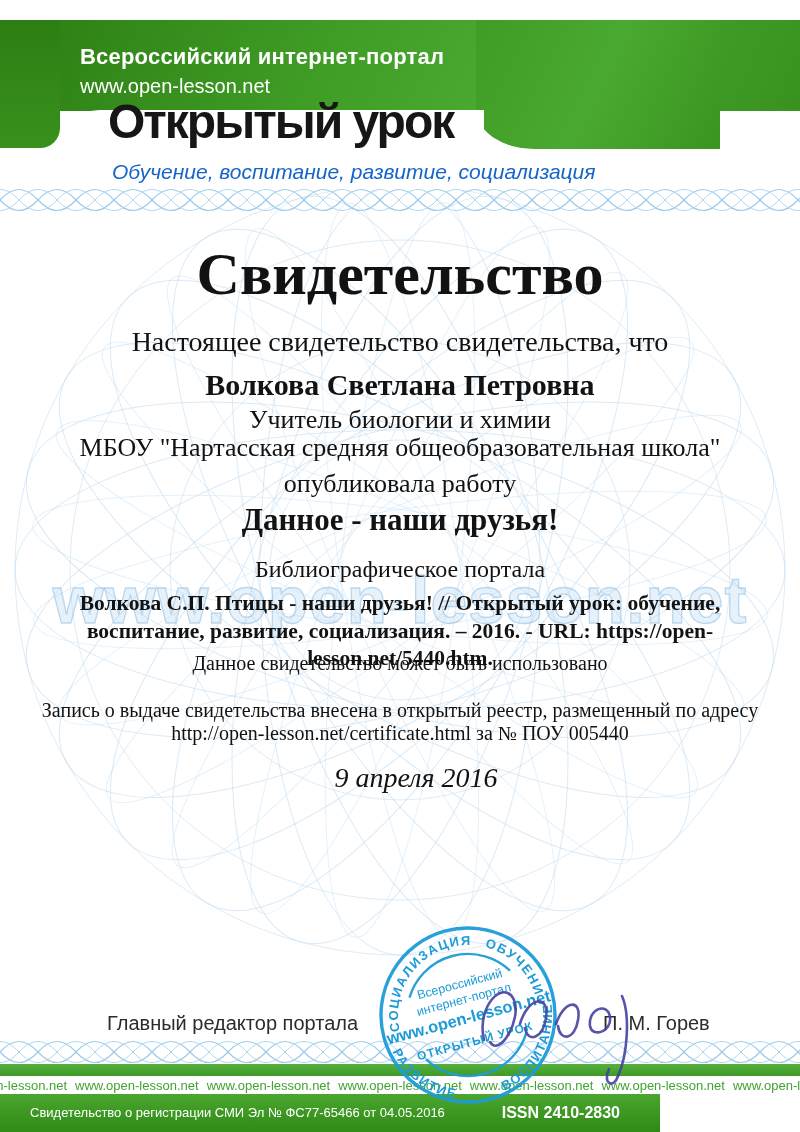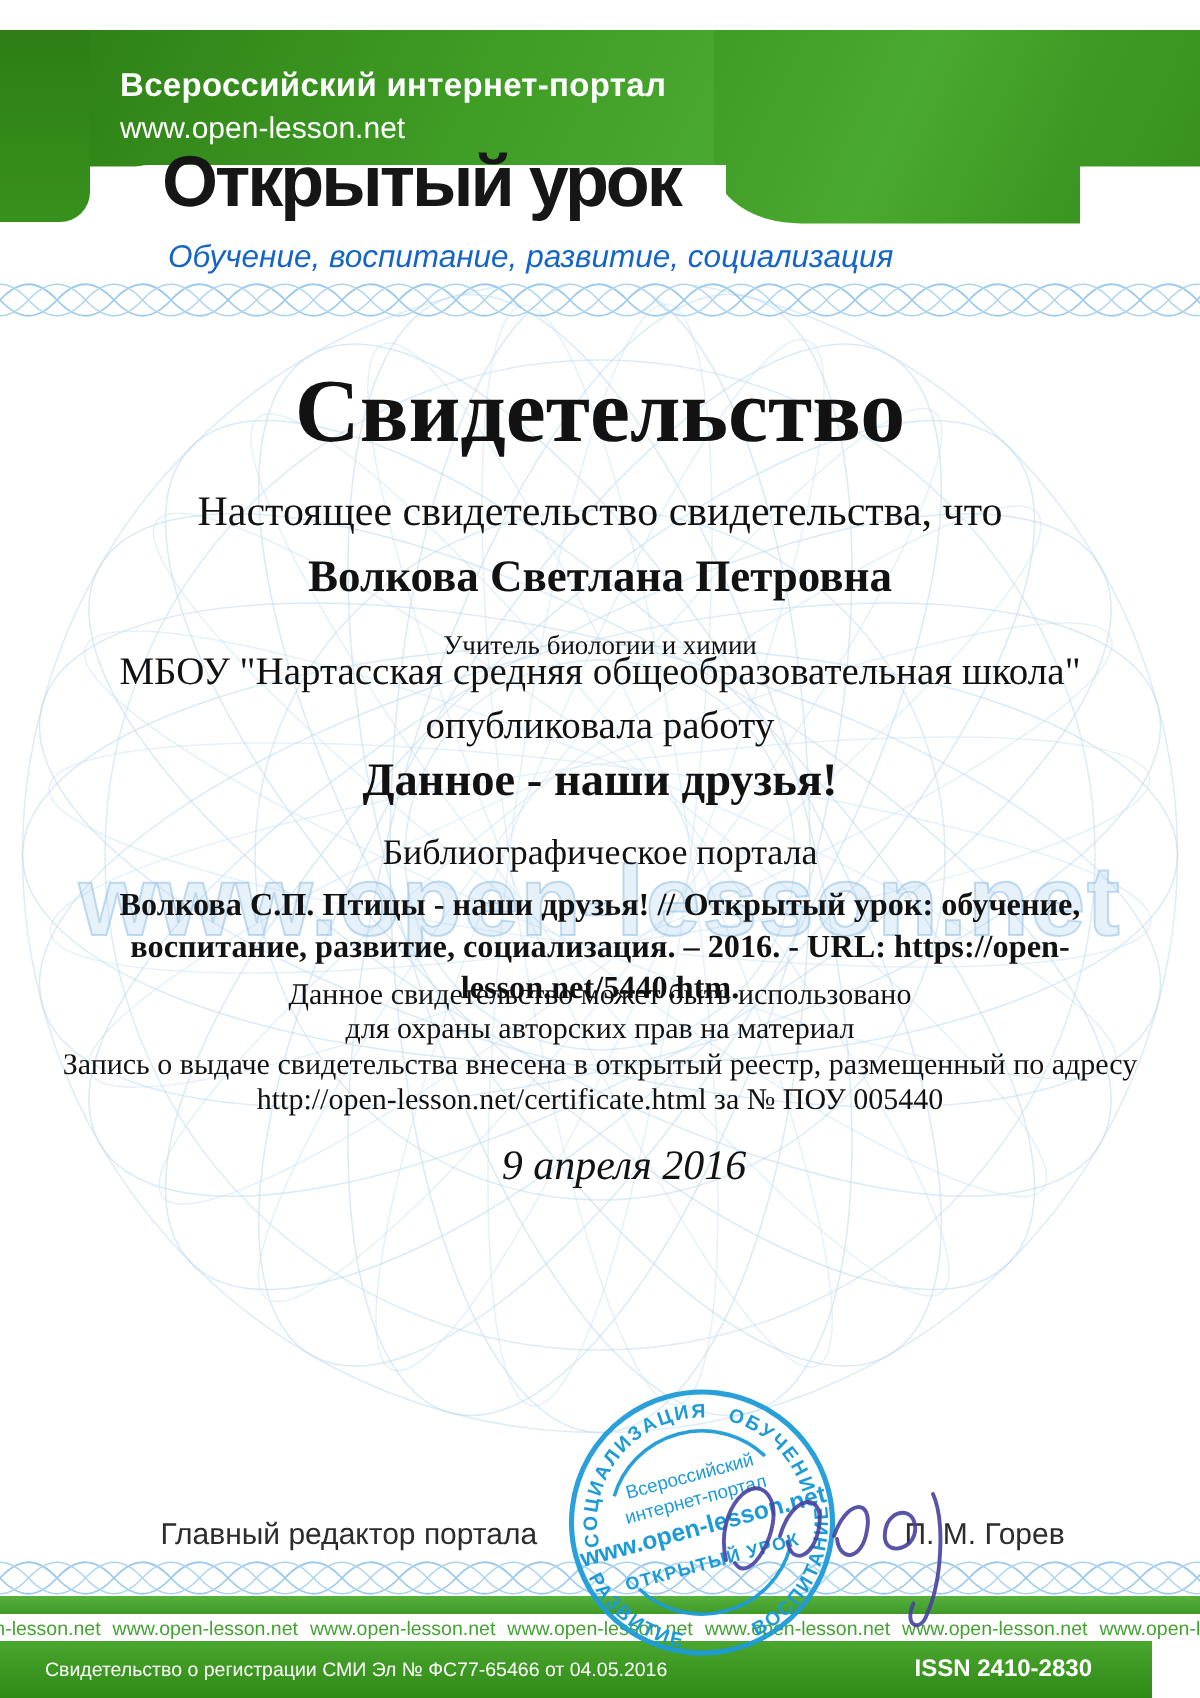--- a/index.html
+++ b/index.html
@@ -31,21 +31,21 @@
   #rosette{position:absolute;top:190px;left:0;z-index:0;}
   .watermark{position:absolute;top:562px;left:0;width:800px;text-align:center;z-index:1;
     font-family:"Liberation Sans",sans-serif;font-weight:bold;font-size:66px;letter-spacing:1px;
     color:rgba(175,208,236,.30);-webkit-text-stroke:1.3px rgba(140,190,230,.55);}
 
   
   .cline{position:absolute;left:0;width:800px;text-align:center;z-index:2;}
   .cert-title{top:240px;font-weight:bold;font-size:60px;}
   .cert-statement{top:326px;font-size:28px;}
   .cert-name{top:368px;font-weight:bold;font-size:30px;}
-  .cert-position{top:420px;font-size:18px;}
+  .cert-position{top:405px;font-size:26px;}
   .cert-school{top:433px;font-size:26px;}
   .cert-action{top:469px;font-size:26px;}
   .cert-work{top:502px;font-weight:bold;font-size:31px;}
   .cert-biblabel{top:556px;font-size:24px;}
   .cert-bib{top:590px;font-weight:bold;font-size:21.5px;line-height:1.28;}
   .cert-bib .inner{display:inline-block;max-width:756px;}
   .cert-note1{top:652px;font-size:20px;}
   .cert-note2{top:675px;font-size:20px;}
   .cert-reg1{top:699px;font-size:20px;}
   .cert-reg2{top:722px;font-size:20px;}
@@ -58,21 +58,21 @@
     font-size:20px;color:#2c2c2c;z-index:2;}
   #stamp{position:absolute;left:373px;top:920px;z-index:4;transform:rotate(-15deg);}
   #signature{position:absolute;left:470px;top:962px;z-index:5;}
 
   
   .thin-bar{position:absolute;top:1064px;left:0;width:800px;height:12px;z-index:3;
     background:linear-gradient(#55b13c,#3f9a28);}
   .url-strip{position:absolute;top:1076px;left:0;width:800px;height:18px;z-index:3;
     display:flex;gap:8px;justify-content:center;align-items:center;overflow:hidden;white-space:nowrap;
     font-family:"Liberation Sans",sans-serif;font-size:13px;color:#42a331;}
-  .footer{position:absolute;top:1094px;left:0;width:768px;height:38px;z-index:3;
+  .footer{position:absolute;top:1094px;left:0;width:660px;height:38px;z-index:3;
     background:linear-gradient(#4aa62e,#2f8a16);}
   .footer-reg{position:absolute;left:30px;top:0;height:38px;line-height:38px;
     font-family:"Liberation Sans",sans-serif;font-size:13px;color:#fff;}
   .footer-issn{position:absolute;right:40px;top:0;height:38px;line-height:38px;
     font-family:"Liberation Sans",sans-serif;font-weight:bold;font-size:16px;color:#fff;}
 </style>
 </head>
 <body>
 
 <div class="page">
@@ -143,21 +143,20 @@
   <div class="cline cert-name">Волкова Светлана Петровна</div>
   <div class="cline cert-position">Учитель биологии и химии</div>
   <div class="cline cert-school">МБОУ "Нартасская средняя общеобразовательная школа"</div>
   <div class="cline cert-action">опубликовала работу</div>
   <div class="cline cert-work">Данное - наши друзья!</div>
   <div class="cline cert-biblabel">Библиографическое портала</div>
   <div class="cline cert-bib">
     <span class="inner">Волкова С.П. Птицы - наши друзья! // Открытый урок: обучение, воспитание, развитие, социализация. – 2016. - URL: https://open-lesson.net/5440.htm.</span>
   </div>
   <div class="cline cert-note1">Данное свидетельство может быть использовано</div>
-  <div class="cline cert-note2">для охраны авторских прав на материал</div>
   <div class="cline cert-reg1">Запись о выдаче свидетельства внесена в открытый реестр, размещенный по адресу</div>
   <div class="cline cert-reg2">http://open-lesson.net/certificate.html за № ПОУ 005440</div>
   <div class="cline cert-date">9 апреля 2016</div>
 
   <div class="sig-label">Главный редактор портала</div>
   <div class="sig-name">П. М. Горев</div>
 
   <svg id="stamp" width="190" height="190">
     <g fill="none" stroke="#1e9bd7" opacity="0.95">
       <circle cx="95" cy="95" r="87" stroke-width="3.4"></circle>

